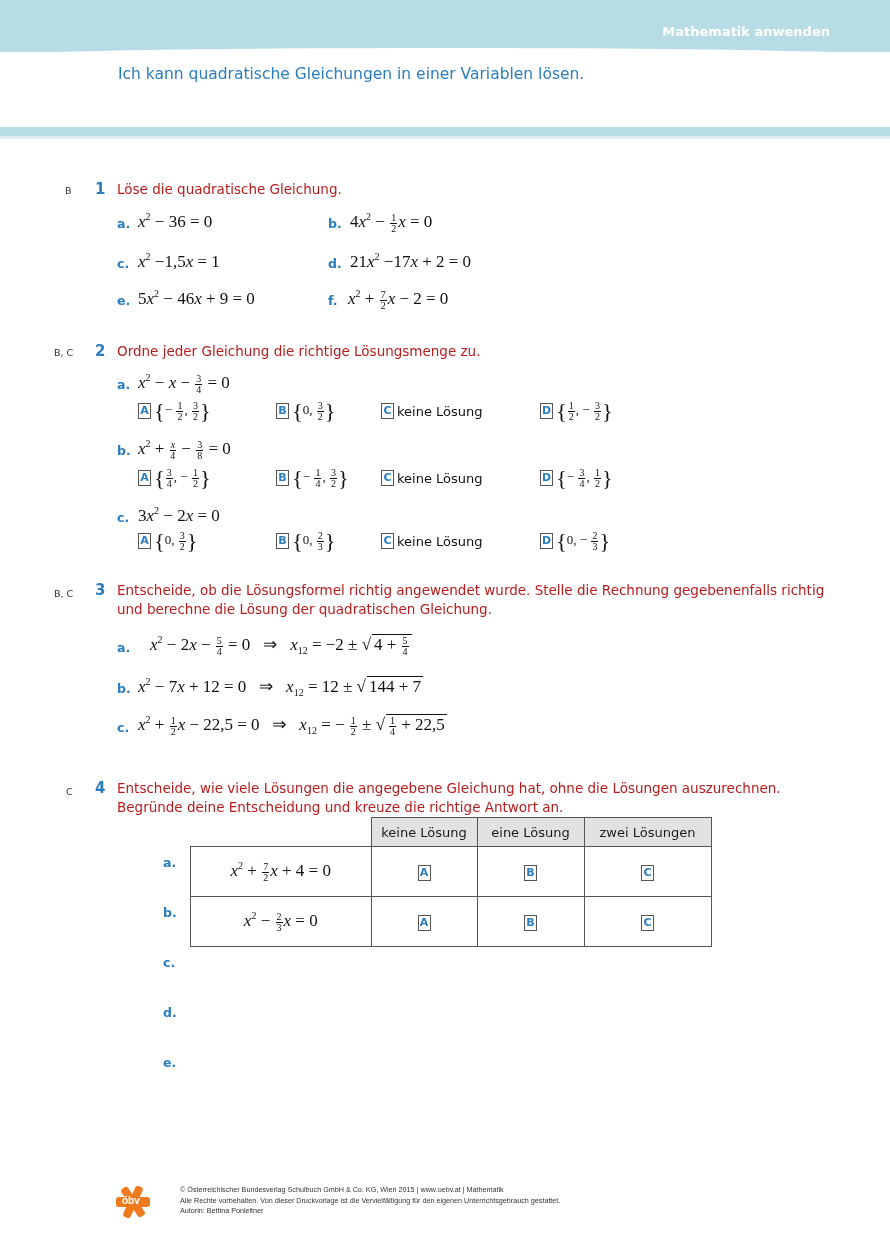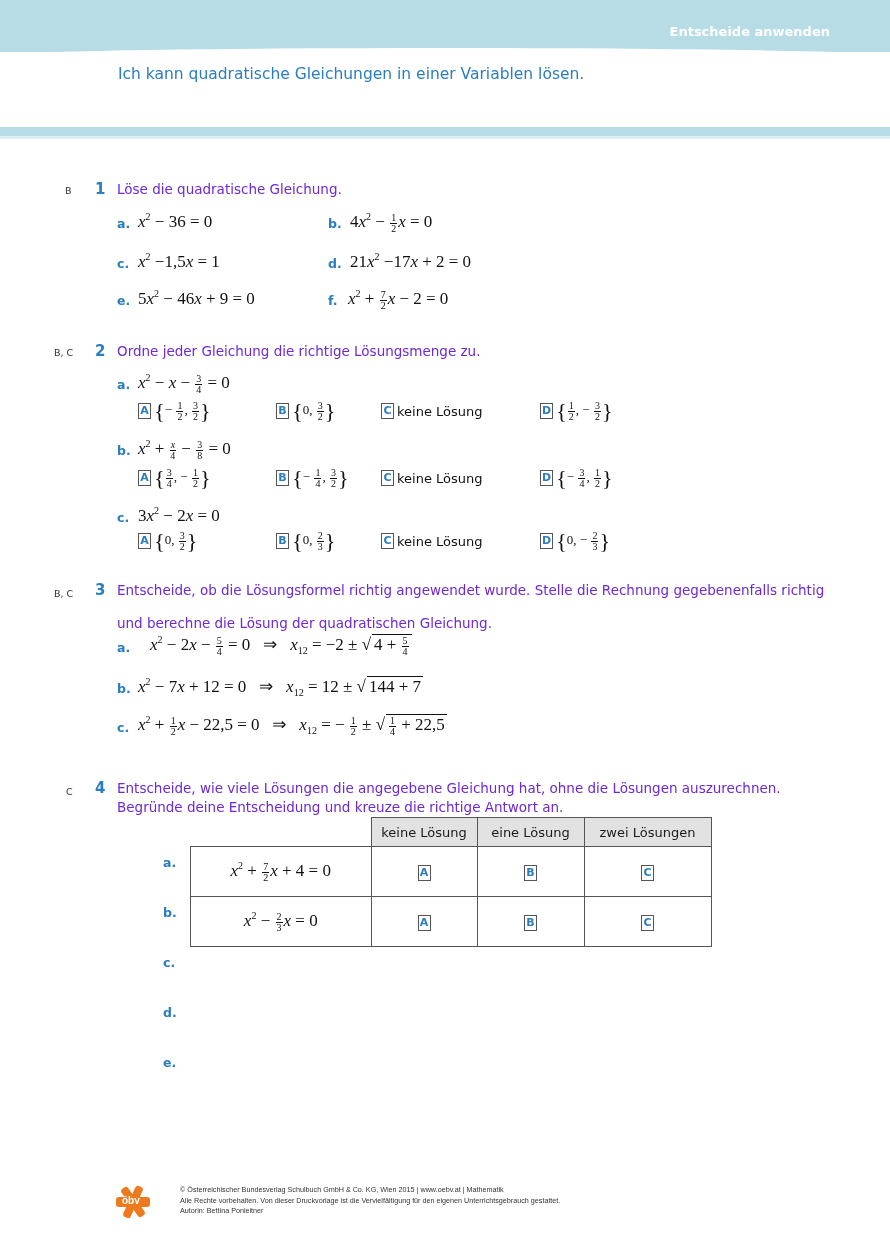--- a/index.html
+++ b/index.html
@@ -9,21 +9,21 @@
   .top-band { left:0; top:0; width:890px; height:52px; background:#b7dce6; }
   .top-band::after { content:""; position:absolute; left:0; bottom:-4px; width:890px; height:8px;
          background:#ffffff; border-radius:50% 50% 0 0 / 100% 100% 0 0; }
   .series { right:60px; top:24px; font-size:13px; font-weight:bold; color:#ffffff; }
   .headline { left:118px; top:65px; font-size:15.5px; color:#2a7dbf; }
   .band2 { left:0; top:127px; width:890px; height:9px; background:#b7dce6; }
   .band2b { left:0; top:136px; width:890px; height:3px; background:#deeef3; }
 
   .level { font-size:9.5px; color:#333; }
   .num { font-size:15px; font-weight:bold; color:#2a7dbf; }
-  .task { font-size:13.5px; color:#6d28d9; }
+  .task { font-size:13.5px; color:#b91c1c; }
   .sub { font-size:12.5px; font-weight:bold; color:#2a7dbf; }
   .math { font-family:"Liberation Serif", serif; font-size:17px; color:#111; white-space:nowrap; }
   .math i { font-style:italic; }
   .math sup { font-size:10px; vertical-align:7px; }
   .math sub { font-size:10px; vertical-align:-4px; }
   .frac { display:inline-block; vertical-align:middle; text-align:center; font-size:10px; line-height:10px; margin:0 1px; }
   .frac span { display:block; }
   .frac span.n { border-bottom:0.8px solid #111; padding:0 1px; }
   .brace { font-size:22px; vertical-align:middle; }
   .box { display:inline-block; width:11px; height:14px; border:1px solid #555; color:#2a7dbf;
@@ -39,21 +39,21 @@
   table.t4 th.blank { background:transparent; border:none; }
   table.t4 td { height:49px; text-align:center; vertical-align:middle; }
   .rowlbl { position:absolute; left:163px; font-size:12.5px; font-weight:bold; color:#2a7dbf; }
 
   .footer { left:180px; top:1185px; font-size:7.2px; line-height:10.5px; color:#333; font-family:"Liberation Sans", sans-serif; }
 </style>
 </head>
 <body>
 
 <div class="abs top-band"></div>
-<div class="abs series">Entscheide anwenden</div>
+<div class="abs series">Mathematik anwenden</div>
 <div class="abs headline">Ich kann quadratische Gleichungen in einer Variablen lösen.</div>
 <div class="abs band2"></div>
 <div class="abs band2b"></div>
 
 <div class="abs level" style="left:65px;top:185px">B</div>
 <div class="abs num" style="left:95px;top:180px">1</div>
 <div class="abs task" style="left:117px;top:181px">Löse die quadratische Gleichung.</div>
 
 <div class="abs sub" style="left:117px;top:216px">a.</div>
 <div class="abs math" style="left:138px;top:211px"><i>x</i><sup>2</sup> − 36 = 0</div>
@@ -91,21 +91,21 @@
 <div class="abs sub" style="left:117px;top:510px">c.</div>
 <div class="abs math" style="left:138px;top:505px">3<i>x</i><sup>2</sup> − 2<i>x</i> = 0</div>
 <div class="abs math opt" style="left:138px;top:528px"><span class="box">A</span> <span class="brace">{</span>0, <span class="frac"><span class="n">3</span><span>2</span></span><span class="brace">}</span></div>
 <div class="abs math opt" style="left:276px;top:528px"><span class="box">B</span> <span class="brace">{</span>0, <span class="frac"><span class="n">2</span><span>3</span></span><span class="brace">}</span></div>
 <div class="abs math opt" style="left:381px;top:532px"><span class="box">C</span><span class="txt">keine Lösung</span></div>
 <div class="abs math opt" style="left:540px;top:528px"><span class="box">D</span> <span class="brace">{</span>0, − <span class="frac"><span class="n">2</span><span>3</span></span><span class="brace">}</span></div>
 
 <div class="abs level" style="left:54px;top:588px">B, C</div>
 <div class="abs num" style="left:95px;top:581px">3</div>
 <div class="abs task" style="left:117px;top:582px">Entscheide, ob die Lösungsformel richtig angewendet wurde. Stelle die Rechnung gegebenenfalls richtig</div>
-<div class="abs task" style="left:117px;top:615px">und berechne die Lösung der quadratischen Gleichung.</div>
+<div class="abs task" style="left:117px;top:601px">und berechne die Lösung der quadratischen Gleichung.</div>
 
 <div class="abs sub" style="left:117px;top:640px">a.</div>
 <div class="abs math" style="left:150px;top:634px"><i>x</i><sup>2</sup> − 2<i>x</i> − <span class="frac"><span class="n">5</span><span>4</span></span> = 0 &nbsp; ⇒ &nbsp; <i>x</i><sub>12</sub> = −2 ± √<span class="sqrt">4 + <span class="frac"><span class="n">5</span><span>4</span></span></span></div>
 
 <div class="abs sub" style="left:117px;top:681px">b.</div>
 <div class="abs math" style="left:138px;top:676px"><i>x</i><sup>2</sup> − 7<i>x</i> + 12 = 0 &nbsp; ⇒ &nbsp; <i>x</i><sub>12</sub> = 12 ± √<span class="sqrt">144 + 7</span></div>
 
 <div class="abs sub" style="left:117px;top:720px">c.</div>
 <div class="abs math" style="left:138px;top:714px"><i>x</i><sup>2</sup> + <span class="frac"><span class="n">1</span><span>2</span></span><i>x</i> − 22,5 = 0 &nbsp; ⇒ &nbsp; <i>x</i><sub>12</sub> = − <span class="frac"><span class="n">1</span><span>2</span></span> ± √<span class="sqrt"><span class="frac"><span class="n">1</span><span>4</span></span> + 22,5</span></div>
 

